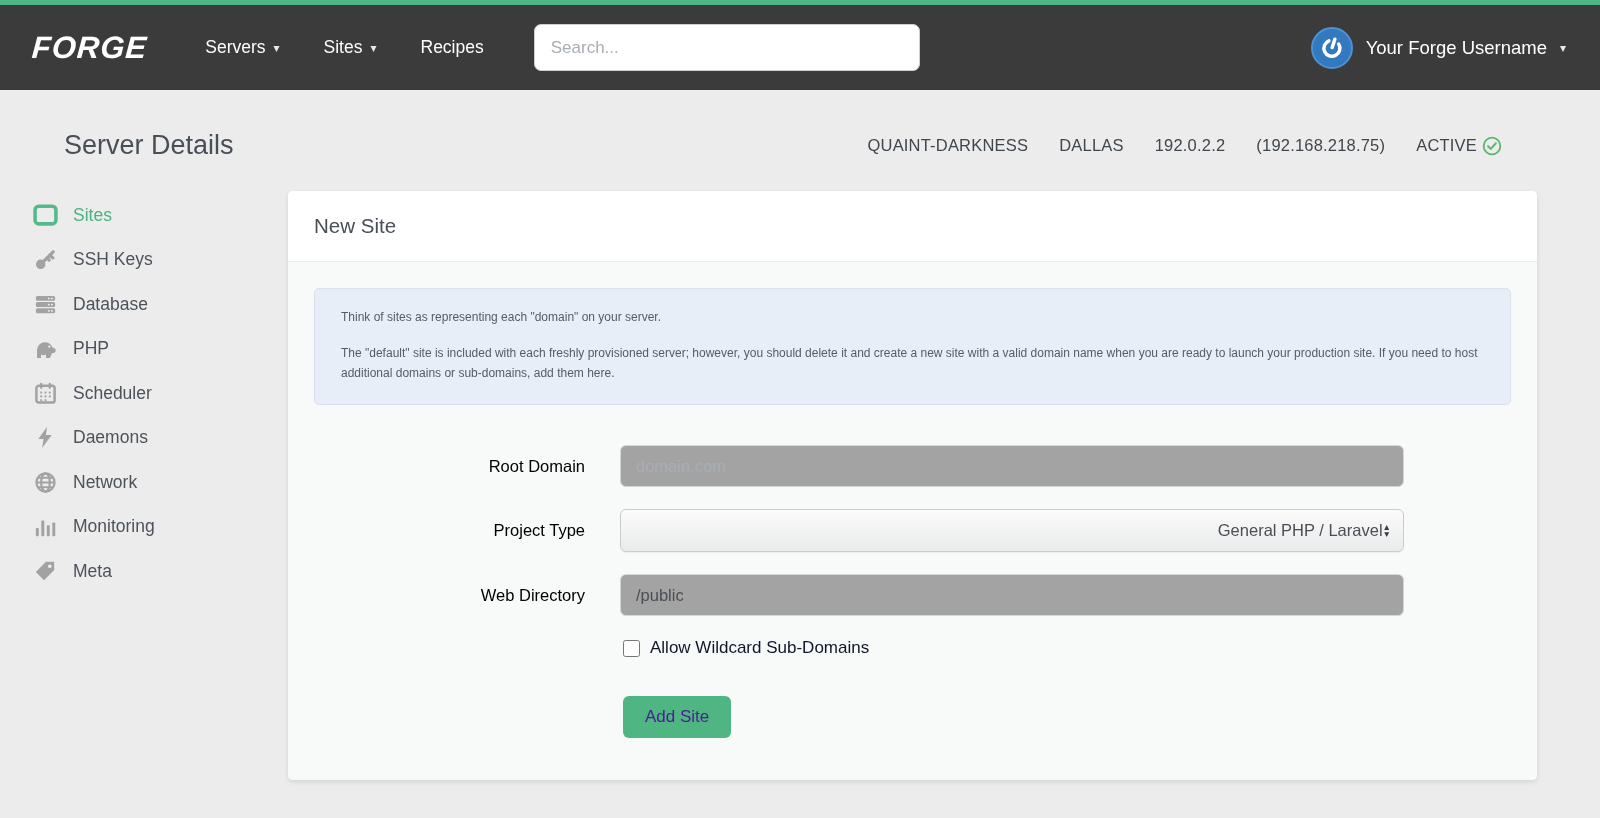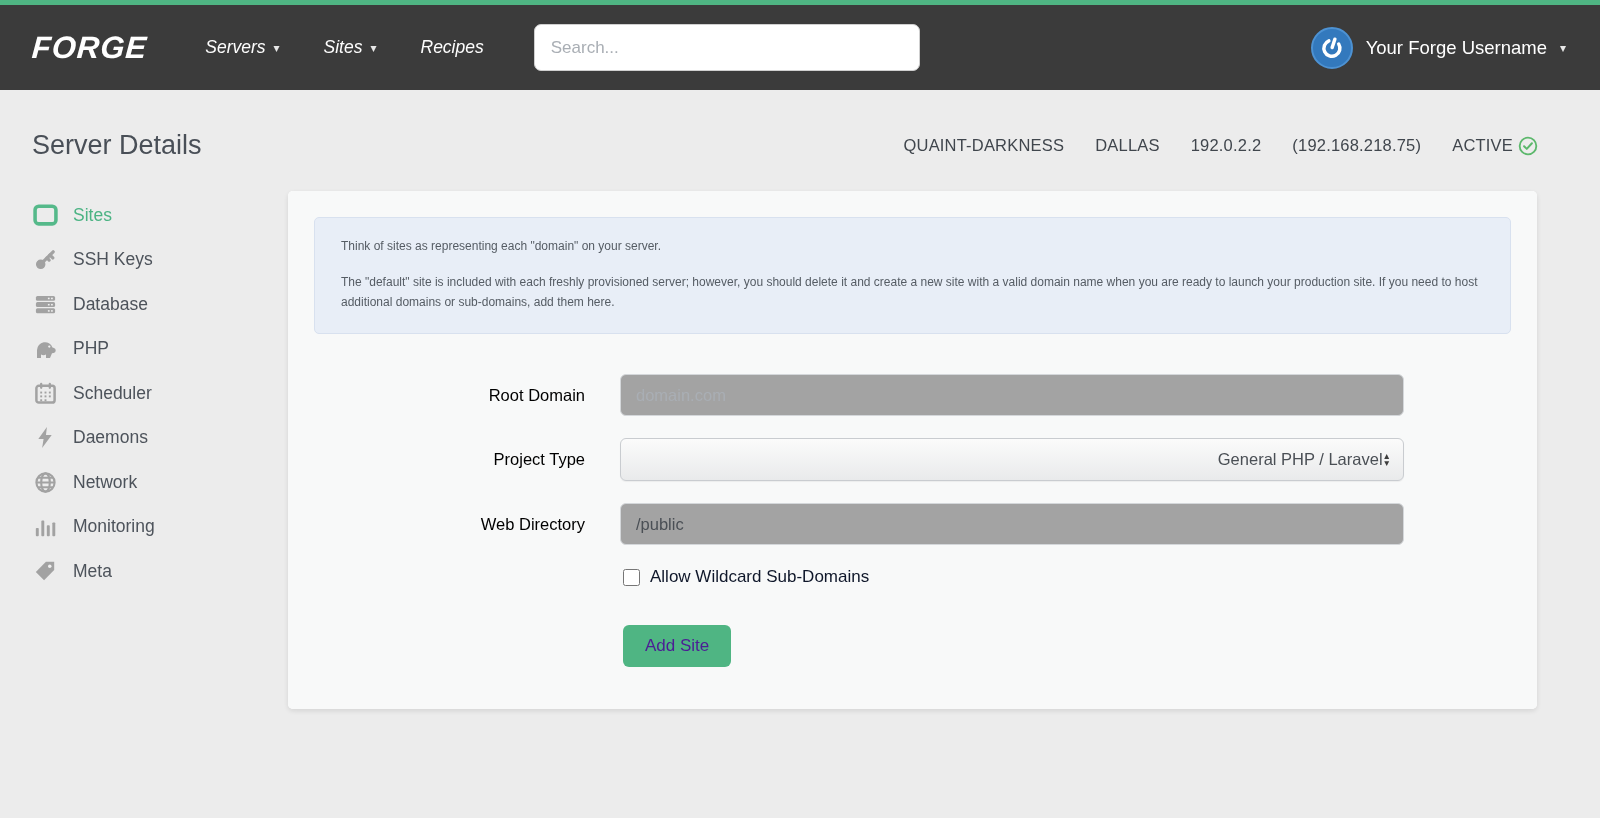--- a/index.html
+++ b/index.html
@@ -36,21 +36,20 @@
   }
   .nav-menu{display:flex;align-items:center;margin-left:58px;gap:44px;}
   .nav-item{
     color:#fdfdfd;
     font-size:17.5px;
     display:flex;
     align-items:center;
     gap:8px;
     cursor:pointer;
     text-decoration:none;
-    font-style:italic;
   }
   .caret{font-size:12px;color:#e8e8e8;line-height:1;}
   .search-input{
     margin-left:50px;
     width:386px;
     height:47px;
     border-radius:7px;
     border:1px solid #cfcfcf;
     padding:12px 16px;
     font-size:17px;
@@ -67,21 +66,22 @@
     display:flex;align-items:center;justify-content:center;
     cursor:pointer;
   }
   .avatar svg{transform:rotate(18deg);}
   .username{color:#fff;font-size:18.5px;}
   
   .page-header{
     display:flex;
     align-items:center;
     justify-content:space-between;
-    padding:40px 62px 30px 32px;
+    padding:40px 98px 30px 32px;
+    margin-left:32px;
   }
   .page-title{
     font-size:27px;
     font-weight:500;
     color:#494f57;
   }
   .server-meta{display:flex;align-items:center;gap:31px;}
   .meta-item{
     font-size:16.5px;
     color:#40464d;
@@ -351,20 +351,23 @@
           <path d="M2 13 L13 2 h9 v9 L11 22 z"></path>
           <circle cx="17.2" cy="6.8" r="1.9" fill="#f0f0f0"></circle>
         </svg>
       </span>
       <span class="side-label">Meta</span>
     </div>
 
   </div>
 
   <div class="card">
+    <div class="card-header">
+      <h2 class="card-title">New Site</h2>
+    </div>
     <div class="card-body">
 
       <div class="alert">
         <p>Think of sites as representing each "domain" on your server.</p>
         <p>The "default" site is included with each freshly provisioned server; however, you should delete it and create a new site with a valid domain name when you are ready to launch your production site. If you need to host additional domains or sub-domains, add them here.</p>
       </div>
 
       <div class="form-row">
         <label class="form-label">Root Domain</label>
         <input class="text-input" type="text" placeholder="domain.com" style="">

